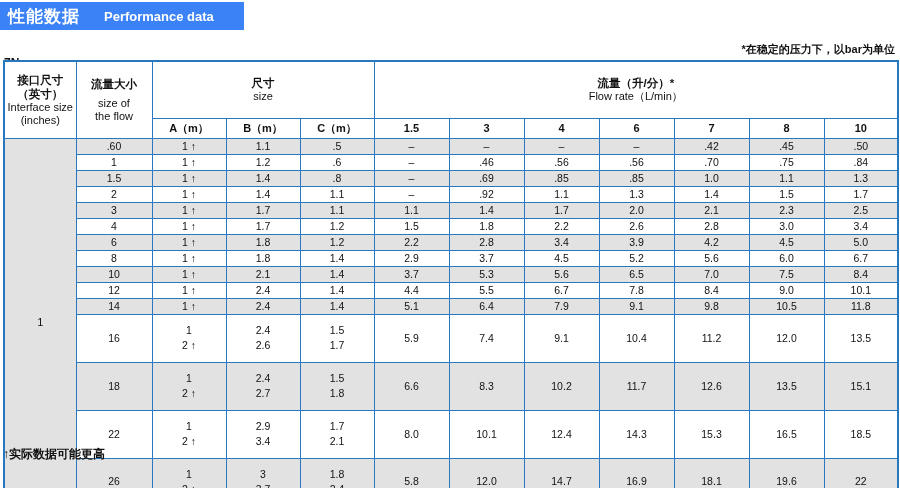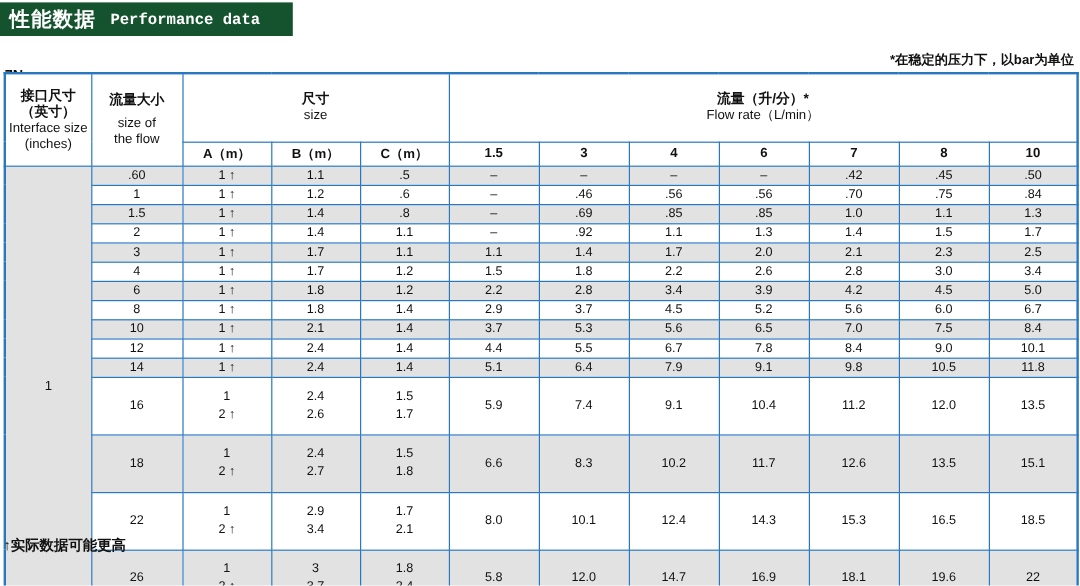--- a/index.html
+++ b/index.html
@@ -4,25 +4,25 @@
 <style>
   html,body { margin:0; padding:0; }
   body {
     width:900px; height:488px; position:relative;
     background:#ffffff;
     font-family:"Liberation Sans","DejaVu Sans",sans-serif;
     color:#111;
   }
   .banner {
     position:absolute; top:2px; left:0; width:244px; height:28px;
-    background:#14532d; color:#fff;
+    background:#3b82f6; color:#fff;
     display:flex; align-items:center; box-sizing:border-box; padding-left:8px;
   }
   .banner .zh { font-size:17px; font-weight:bold; letter-spacing:1px; }
-  .banner .en { font-size:13px; font-weight:bold; margin-left:12px;font-family:Liberation Mono, monospace; }
+  .banner .en { font-size:13px; font-weight:bold; margin-left:24px; }
   .model { position:absolute; top:40px; left:4px; font-size:12px; font-weight:bold;margin-top:16px; }
   .top-note { position:absolute; top:42px; right:5px; font-size:11px; font-weight:bold;text-align:center; }
   .bottom-note { position:absolute; top:446px; left:3px; font-size:12px; font-weight:bold;text-align:right; }
 
   table.tbl {
     position:absolute; top:60px; left:3px; width:894px;
     border-collapse:collapse; table-layout:fixed;
     border:2px solid #2878bf;
   }
   .tbl th, .tbl td {

